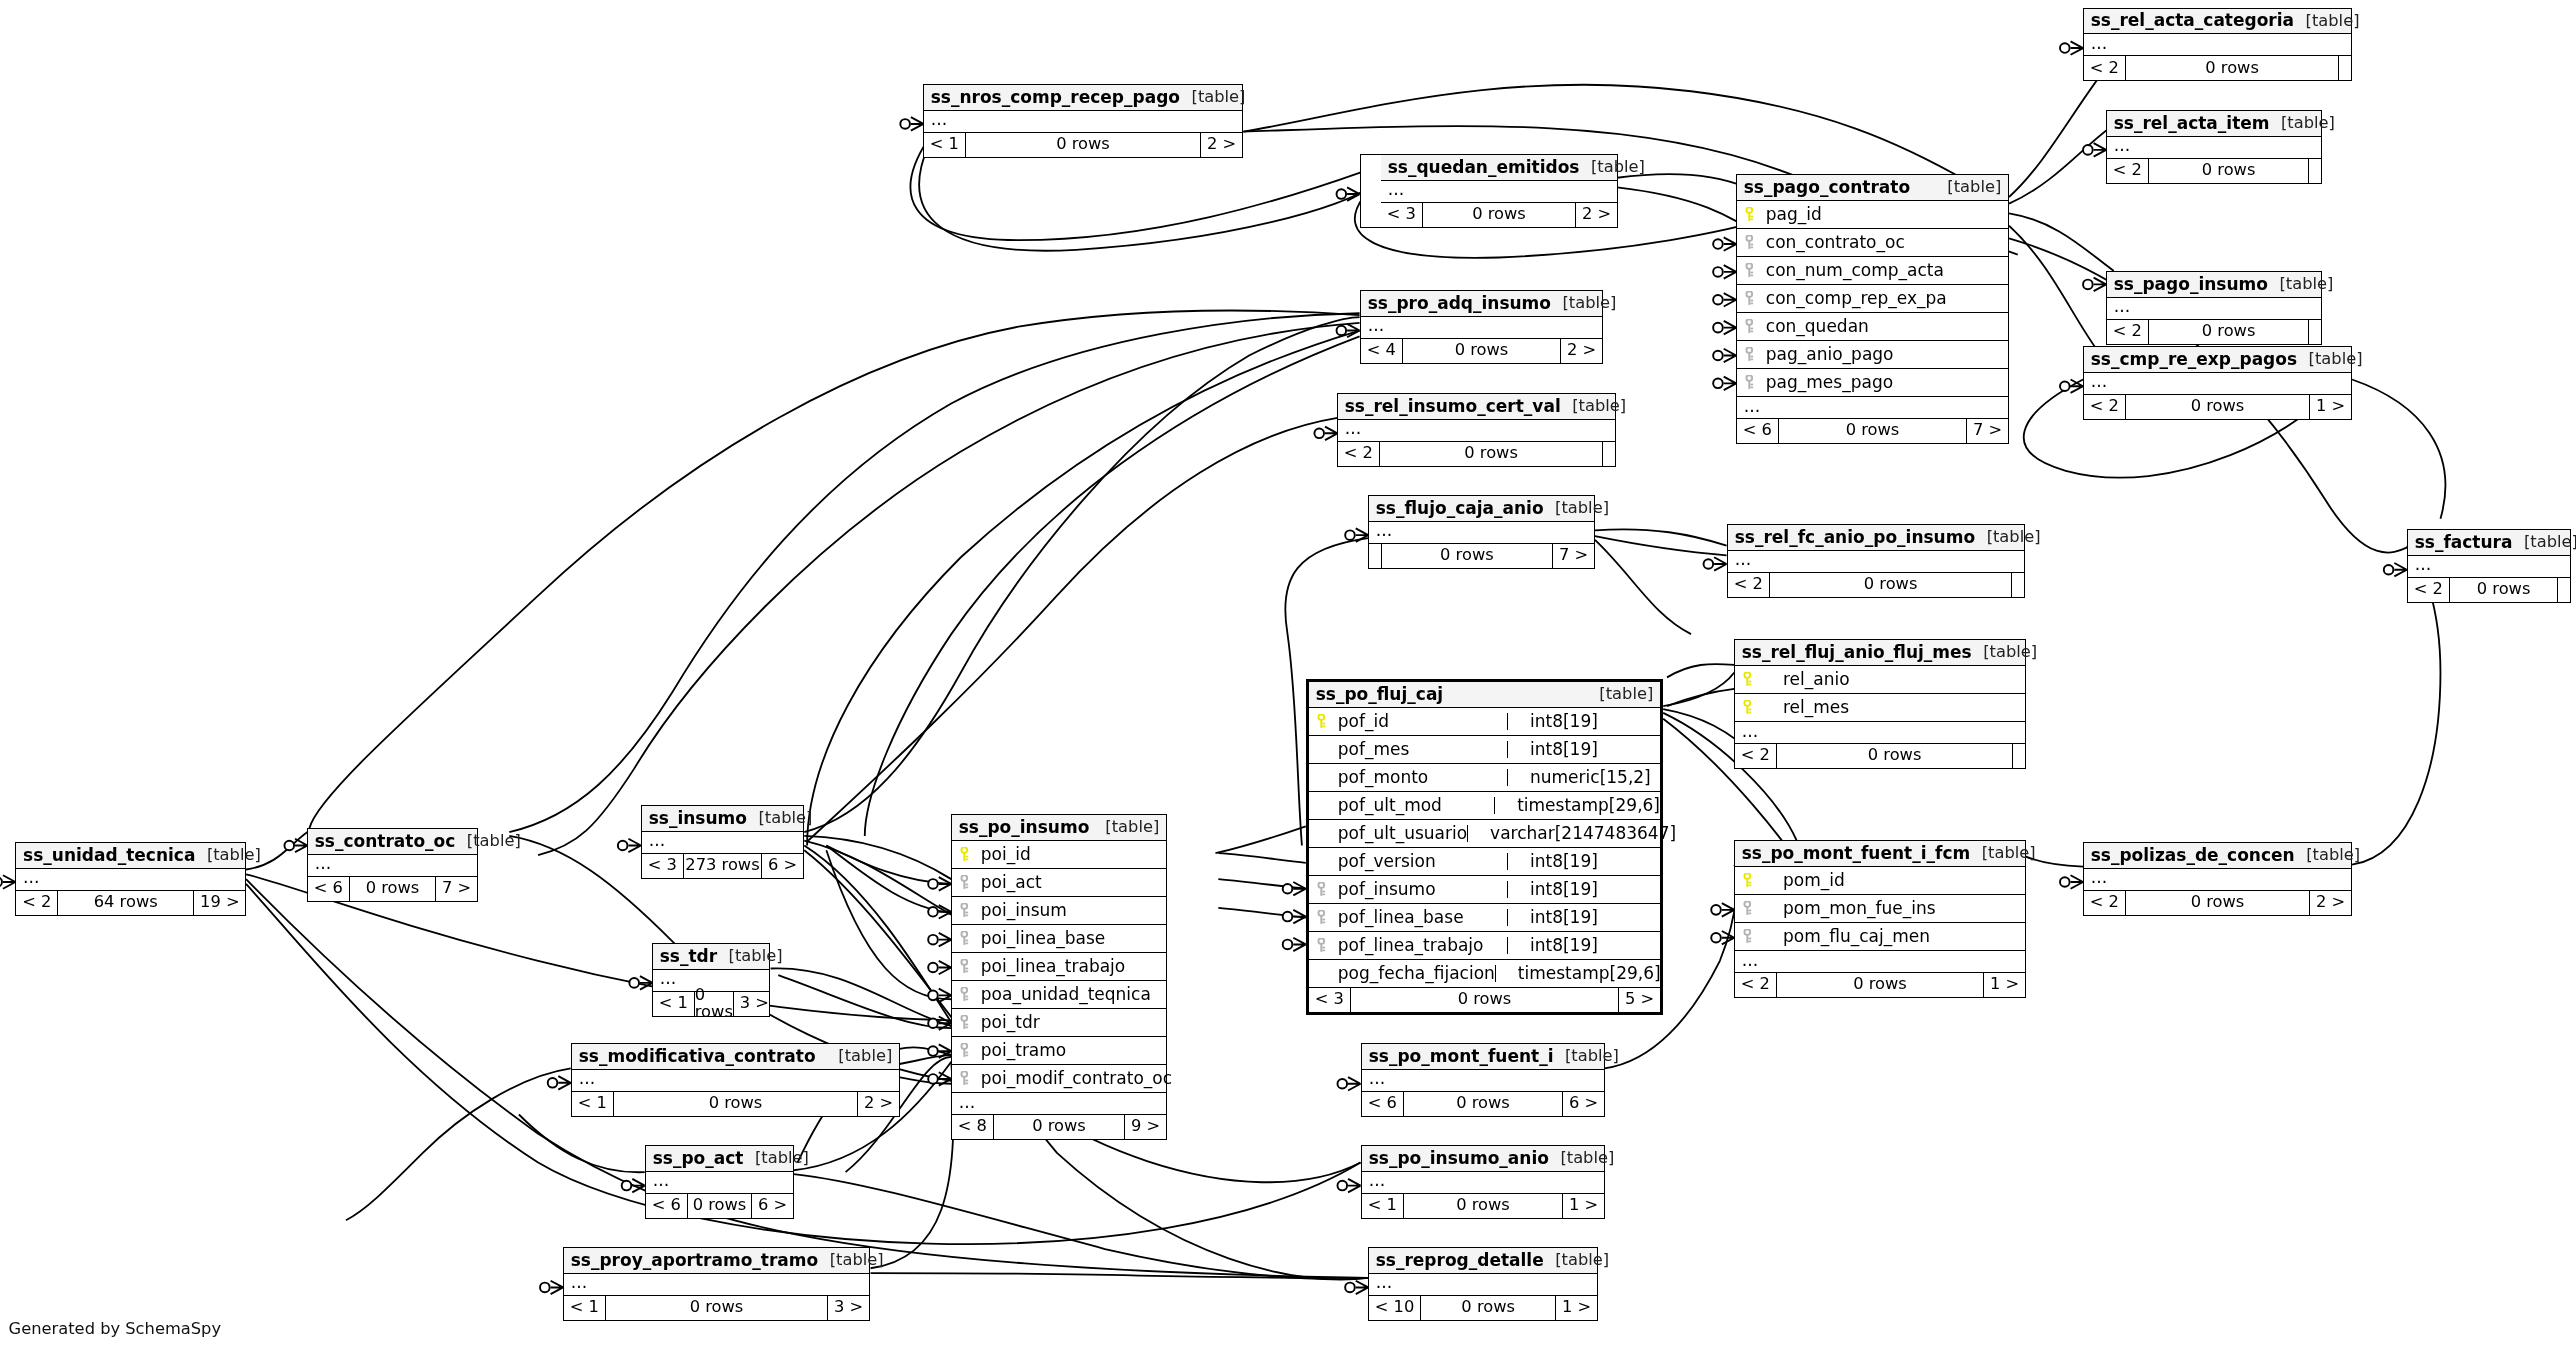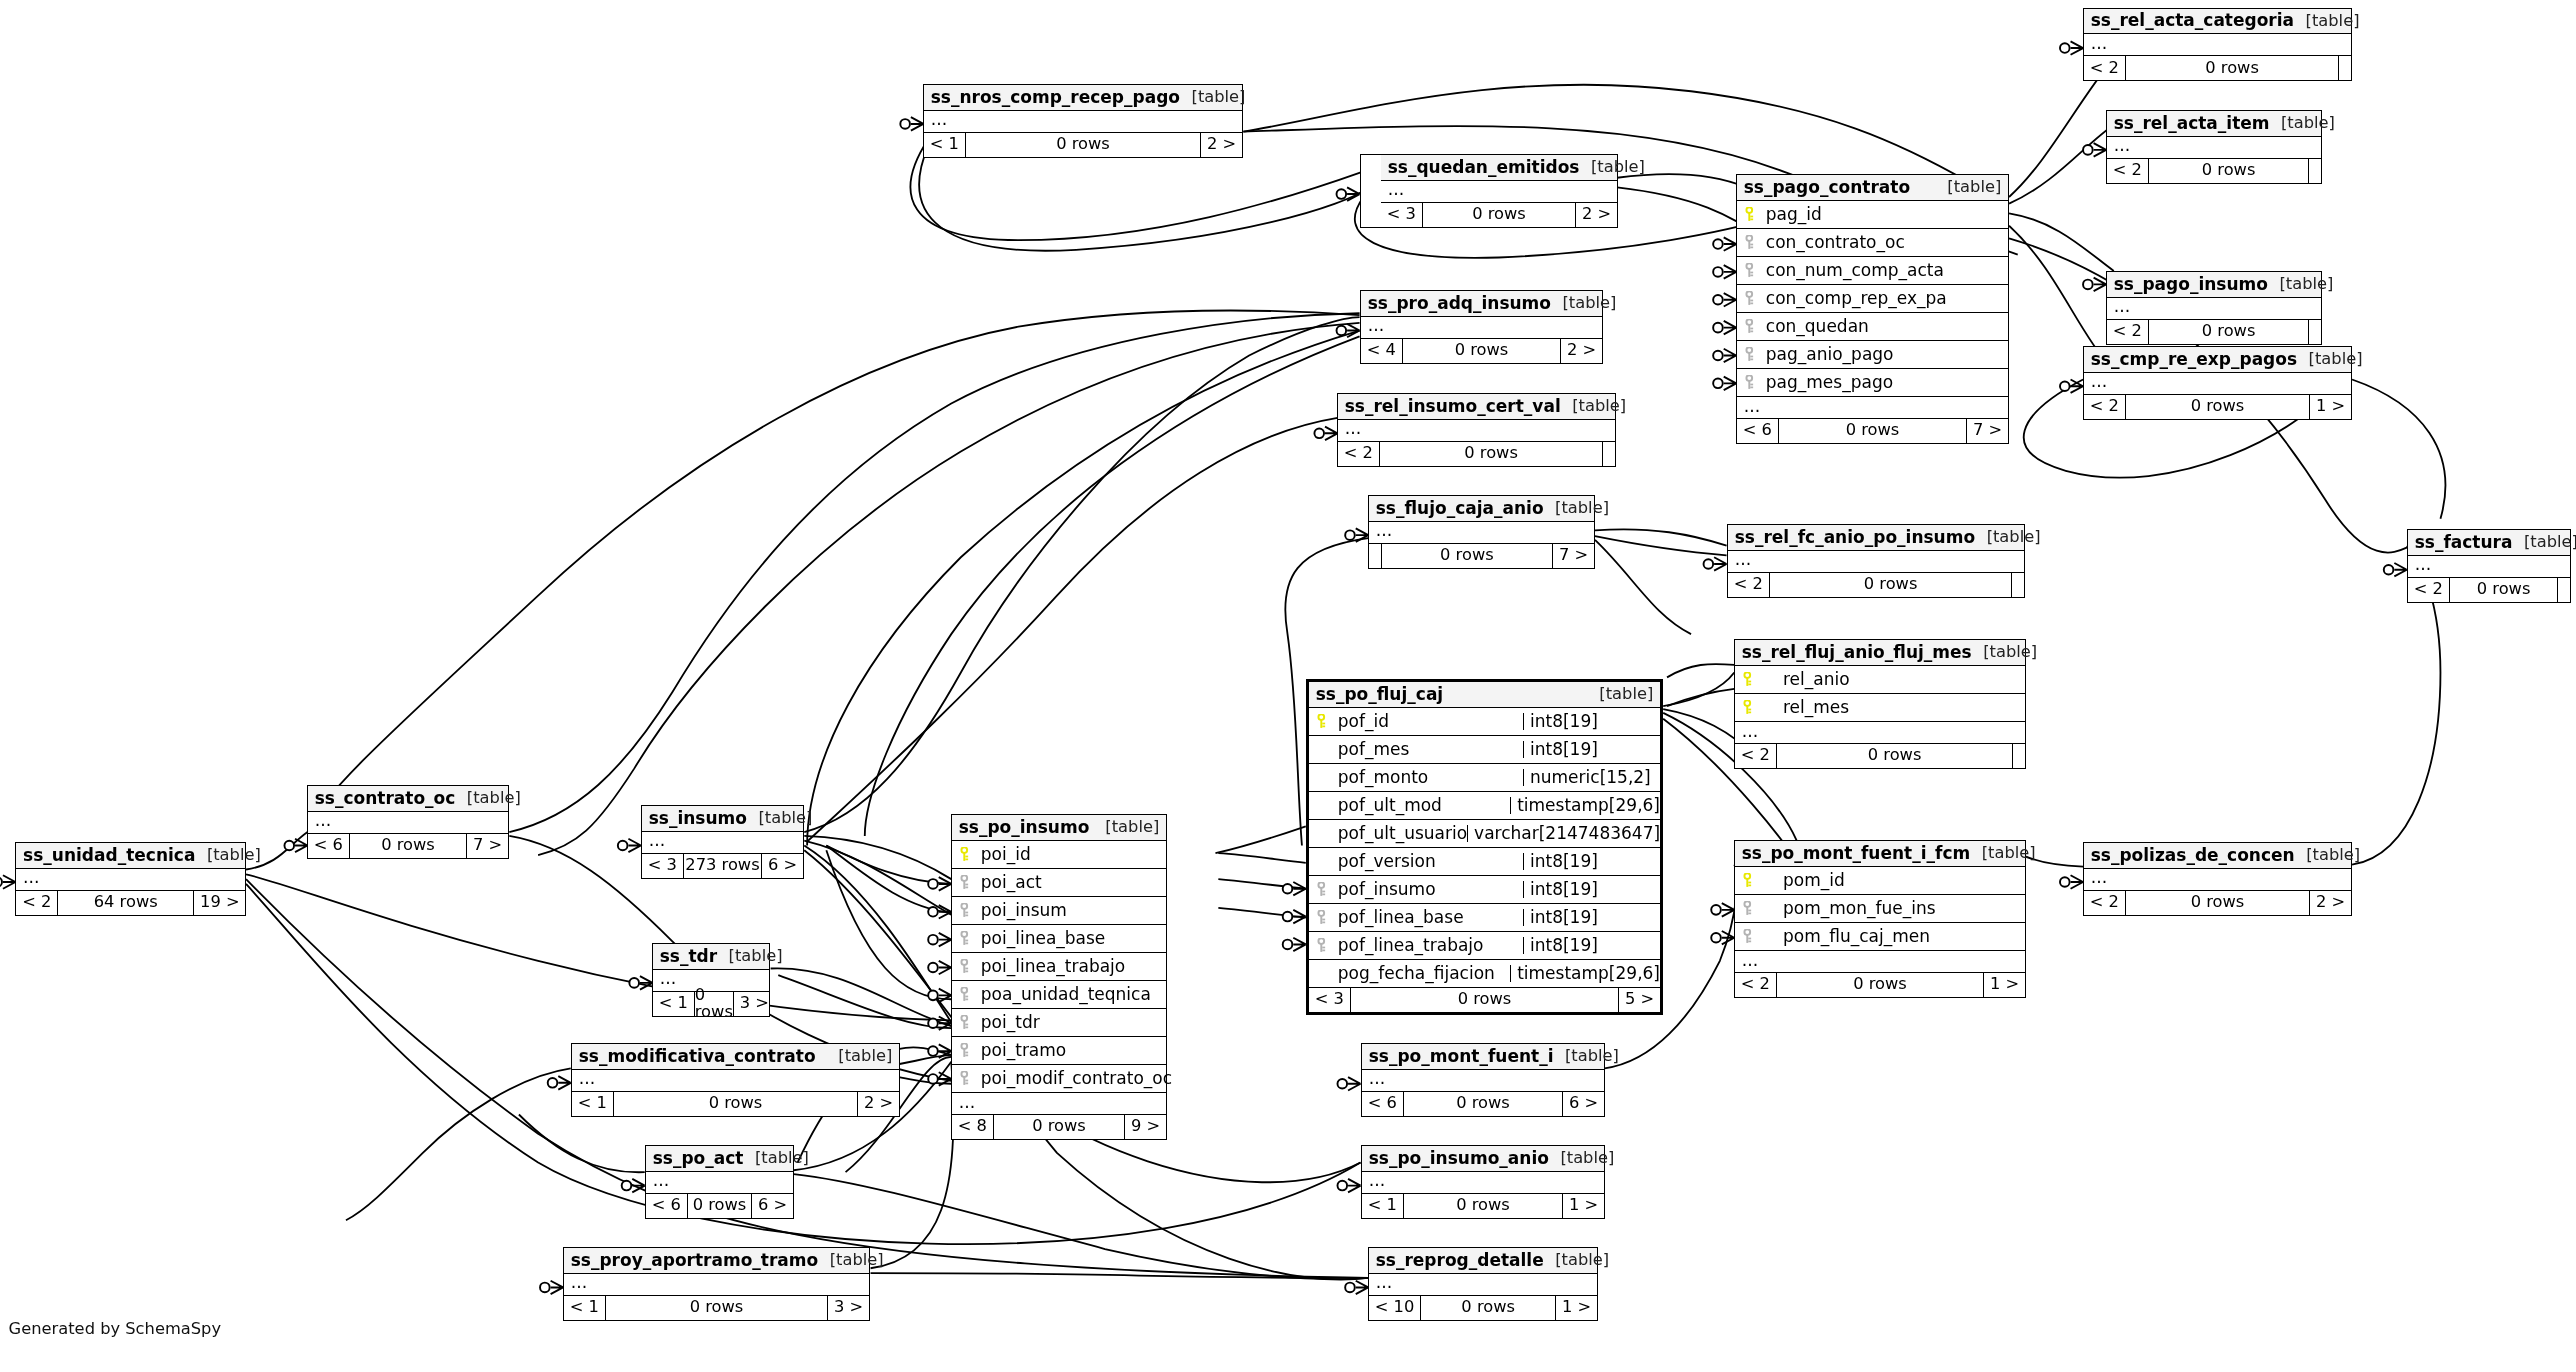--- a/index.html
+++ b/index.html
@@ -28,21 +28,21 @@
   }
   .col{
     display:flex;align-items:center;border-bottom:1.4px solid #000;
     height:28px;box-sizing:border-box;
   }
   .col:last-of-type{border-bottom:1.4px solid #000;}
   .ckey{width:25px;flex:0 0 25px;display:flex;align-items:center;justify-content:center;}
   .cname{flex:1 1 auto;padding-left:3.8px;white-space:nowrap;font-size:17px;}
   .cname.ind{padding-left:23px;}
   .ctype{
-    flex:0 0 auto;border-left:1.4px solid #000;padding-left:6px;
+    flex:0 0 auto;border-left:1.4px solid #000;padding-left:22px;
     white-space:nowrap;font-size:17px;min-width:130px;
   }
   .crow-dots{
     border-bottom:1.4px solid #000;height:22px;box-sizing:border-box;
     display:flex;align-items:center;padding-left:6.7px;font-size:17.3px;
   }
   .tfoot{display:flex;height:24px;box-sizing:border-box;font-size:16.3px;}
   .fl{flex:0 0 auto;padding:1.9px 5.8px;border-right:1.4px solid #000;display:flex;align-items:center;}
   .fc{flex:1 1 auto;display:flex;align-items:center;justify-content:center;border-right:1.4px solid #000;}
   .fr{flex:0 0 auto;padding:1.9px 5.8px;display:flex;align-items:center;justify-content:flex-end;}
@@ -638,21 +638,21 @@
         <span class="tname">ss_unidad_tecnica</span>
         <span class="ttag">[table]</span>
       </div>
       <div class="dots">...</div>
       <div class="tfoot">
         <span class="fl">&lt; 2</span>
         <span class="fc">64 rows</span>
         <span class="fr">19 &gt;</span>
       </div>
     </div>
-    <div class="tbl" style="left: 307px; top: 785px; width: 202px; text-align: center;">
+    <div class="tbl" style="left: 307px; top: 828px; width: 171px; text-align: center;">
       <div class="thead">
         <span class="tname">ss_contrato_oc</span>
         <span class="ttag">[table]</span>
       </div>
       <div class="dots">...</div>
       <div class="tfoot">
         <span class="fl">&lt; 6</span>
         <span class="fc">0 rows</span>
         <span class="fr">7 &gt;</span>
       </div>

